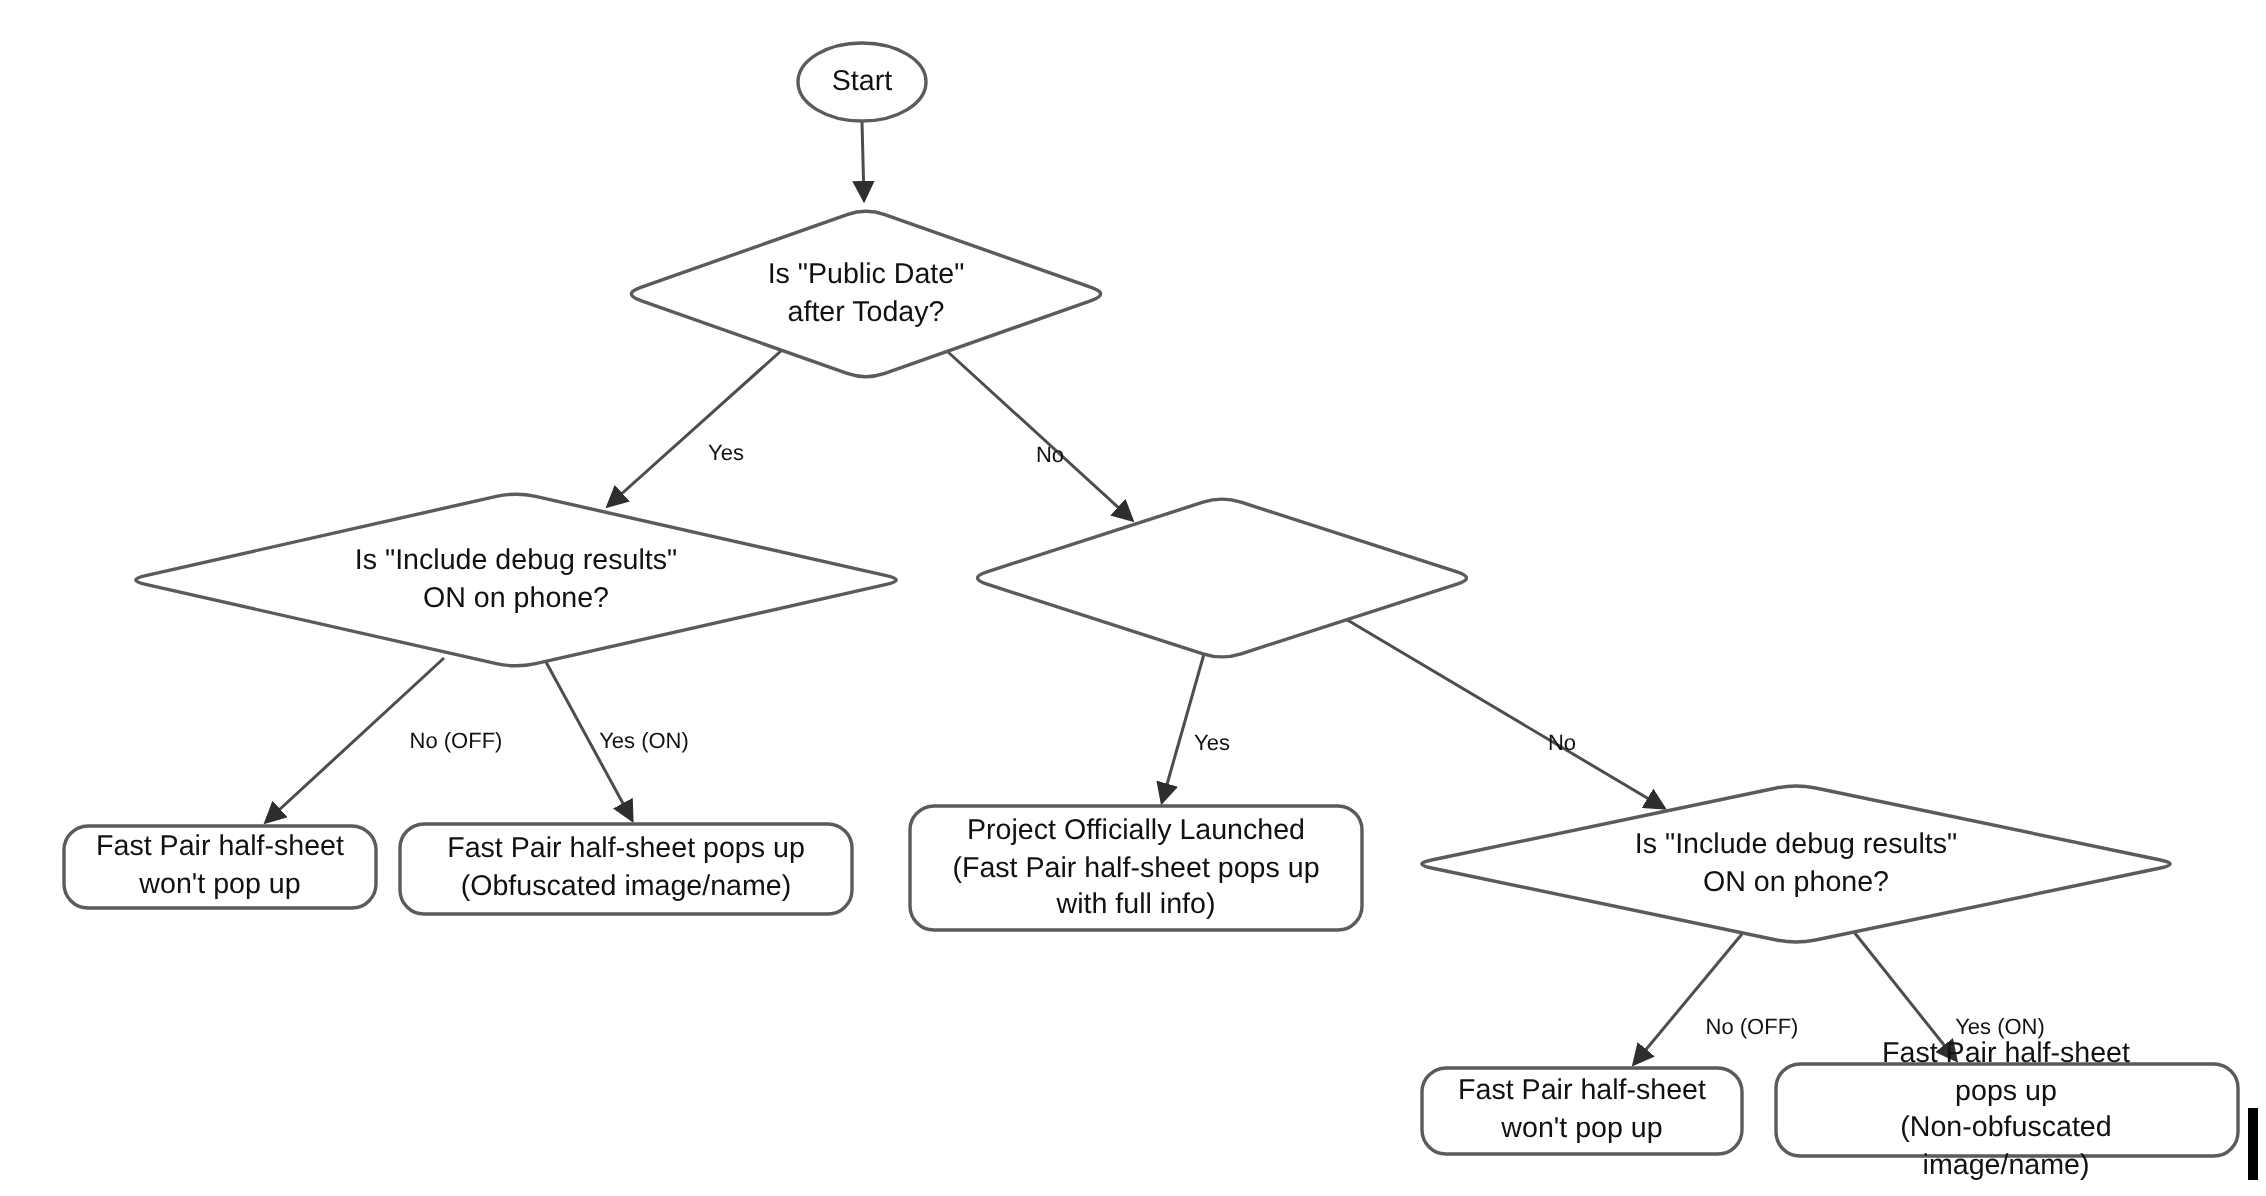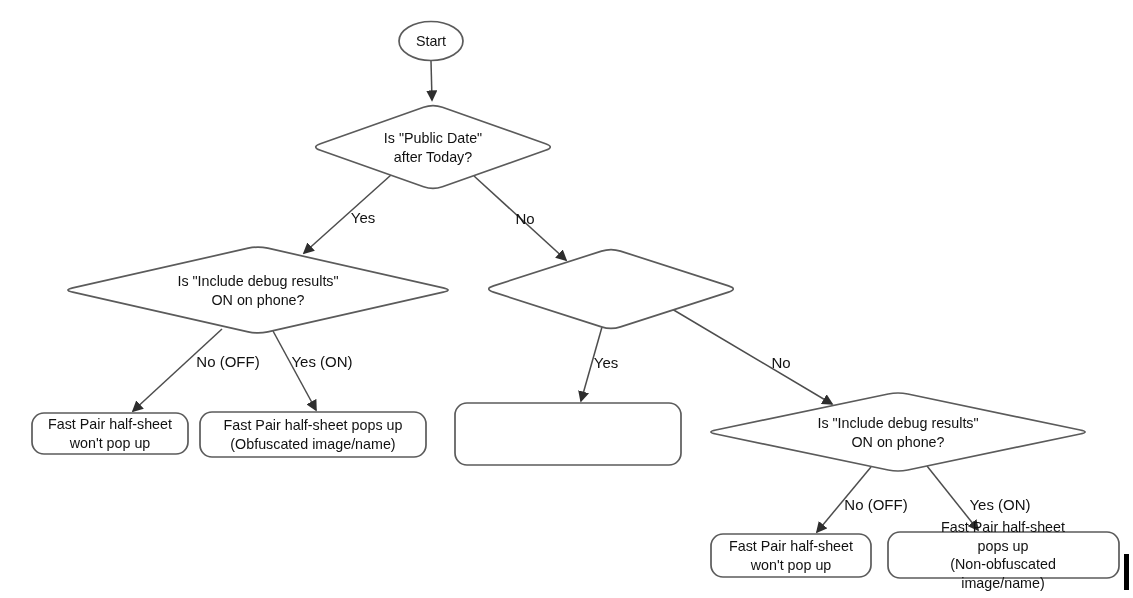--- a/index.html
+++ b/index.html
@@ -28,23 +28,24 @@
     text-align:center;
     font-size:14.3px;
     line-height:18.5px;
     color:var(--text);
     pointer-events:none;
   }
   .edge-lbl{
     position:absolute;
     transform:translate(-50%,-50%);
     white-space:nowrap;
-    font-size:15px;
+    font-size:11px;
     color:var(--text);
     pointer-events:none;
+    margin-top:10px;
   }
   .cursor-bar{
     position:absolute;
     left:1124px;top:554px;
     width:5px;height:36px;
     background:#000;
   }
 </style>
 </head>
 <body>
@@ -84,20 +85,23 @@
   <div class="lbl" style="left:433px;top:147px">Is "Public Date"
 after Today?</div>
   <div class="lbl" style="left:258px;top:290px">Is "Include debug results"
 ON on phone?</div>
   <div class="lbl" style="left:898px;top:432px">Is "Include debug results"
 ON on phone?</div>
   <div class="lbl" style="left:110px;top:433px">Fast Pair half-sheet
 won't pop up</div>
   <div class="lbl" style="left:313px;top:434px">Fast Pair half-sheet pops up
 (Obfuscated image/name)</div>
+  <div class="lbl" style="left:568px;top:434px">Project Officially Launched
+(Fast Pair half-sheet pops up
+with full info)</div>
   <div class="lbl" style="left:791px;top:555px">Fast Pair half-sheet
 won't pop up</div>
   <div class="lbl" style="left:1003px;top:555px">Fast Pair half-sheet pops up
 (Non-obfuscated image/name)</div>
 
   <div class="edge-lbl" style="left:363px;top:217px">Yes</div>
   <div class="edge-lbl" style="left:525px;top:218px">No</div>
   <div class="edge-lbl" style="left:228px;top:361px">No (OFF)</div>
   <div class="edge-lbl" style="left:322px;top:361px">Yes (ON)</div>
   <div class="edge-lbl" style="left:606px;top:362px">Yes</div>

